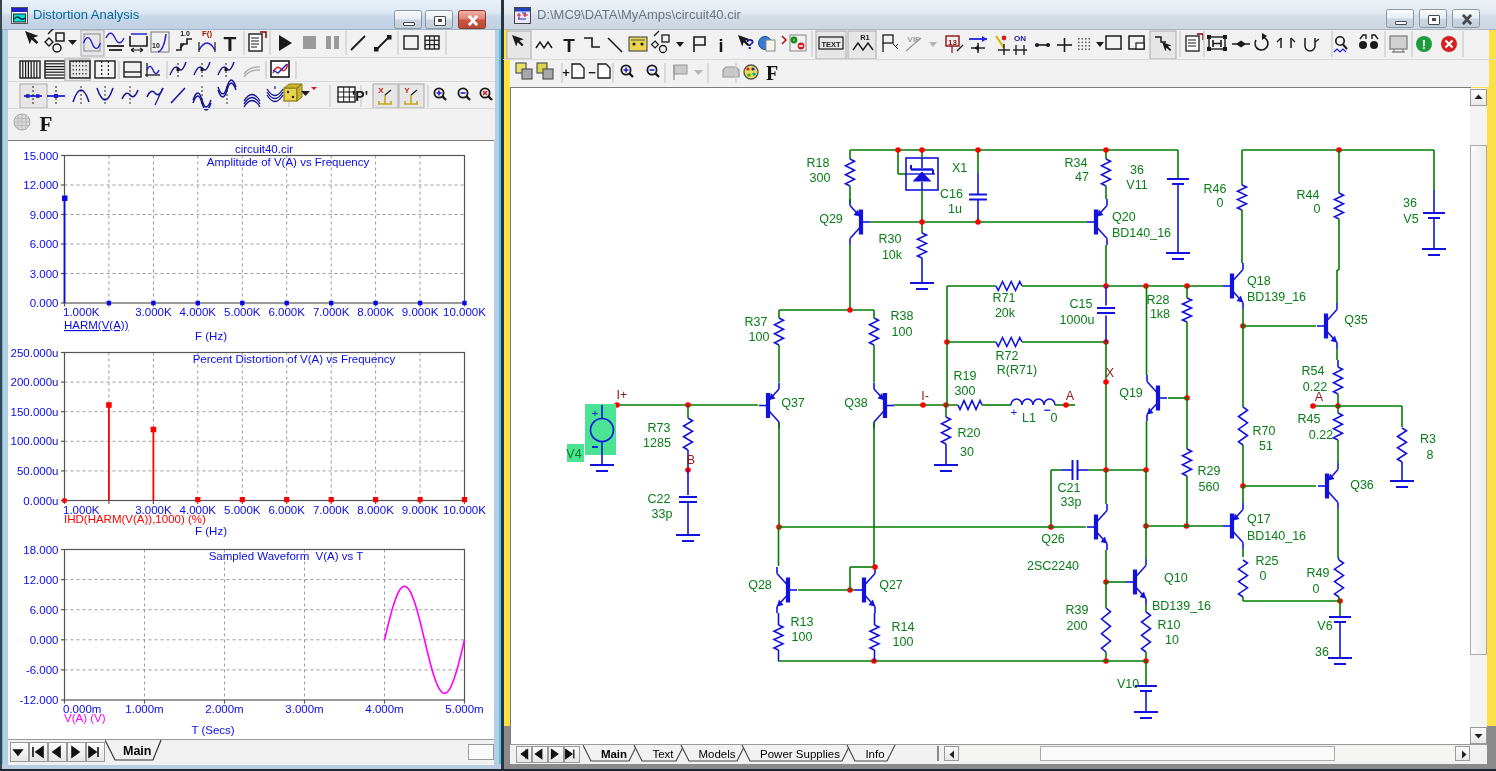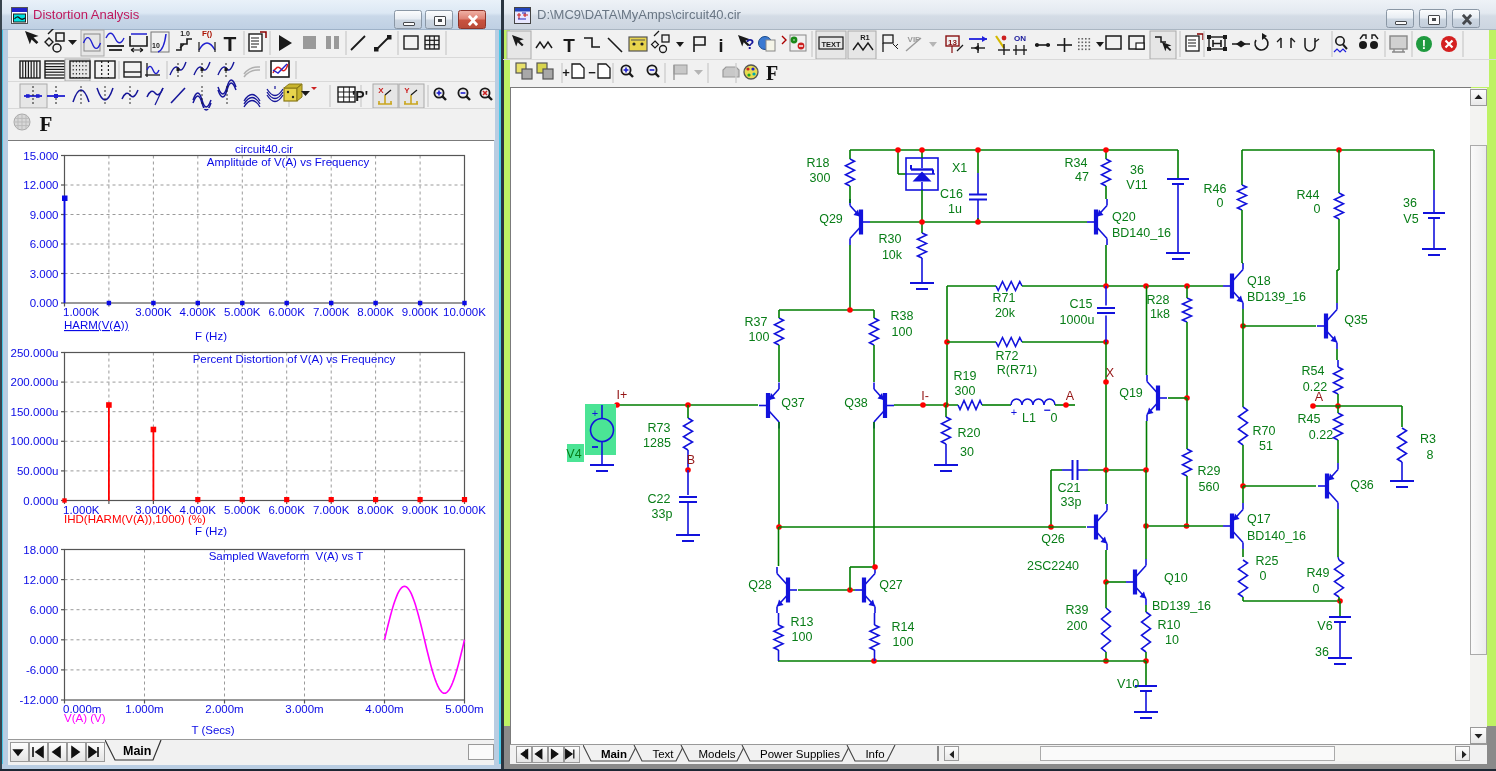--- a/index.html
+++ b/index.html
@@ -10,21 +10,21 @@
 <div class="abs" style="left:2px;top:28px;width:1px;height:736px;background:#49c8e8"></div>
 <div class="abs" style="left:499px;top:28px;width:2px;height:736px;background:#49c8e8"></div>
 <div class="abs" style="left:501px;top:0;width:2px;height:769px;background:#2b3540"></div>
 <div class="abs" style="left:2px;top:0px;width:499px;height:29px;background:linear-gradient(180deg,#e9f1f9 0%,#dce8f4 45%,#c9d8e9 55%,#bfd0e3 100%);border-bottom:1px solid #9eb2c8"></div>
 <svg style="position:absolute;left:11px;top:7px" width="17" height="17">
         <rect x="0.5" y="0.5" width="16" height="16" fill="#fff" stroke="#555"></rect>
         <rect x="1" y="1" width="15" height="4" fill="#2222cc"></rect>
         <rect x="2.5" y="7" width="12" height="8" fill="#00e0e0" stroke="#222" stroke-width="1"></rect>
         <path d="M3.5 12 Q6 8.5 8.5 11 T 14 11" stroke="#111" fill="none" stroke-width="1.2"></path>
       </svg>
-<div class="abs" style="left:33px;top:7px;font-size:13px;color:#be185d;">Distortion Analysis</div>
+<div class="abs" style="left:33px;top:7px;font-size:13px;color:#0369a1;">Distortion Analysis</div>
 <div style="position:absolute;left:394px;top:10px;width:28px;height:19px;background:linear-gradient(180deg,#fbfcfd 0%,#e8edf3 45%,#ccd6e1 55%,#c3cedb 100%);border:1px solid #8a97a5;border-radius:2.5px;box-sizing:border-box;">
         <div style="position:absolute;left:8px;top:10.5px;width:12px;height:4.5px;background:#fcfcfc;border:1px solid #46494d;box-sizing:border-box;border-radius:1px;"></div>
       </div>
 <div style="position:absolute;left:425px;top:10px;width:28px;height:19px;background:linear-gradient(180deg,#fbfcfd 0%,#e8edf3 45%,#ccd6e1 55%,#c3cedb 100%);border:1px solid #8a97a5;border-radius:2.5px;box-sizing:border-box;">
         <div style="position:absolute;left:8px;top:4.5px;width:12px;height:10px;background:#fcfcfc;border:1px solid #46494d;box-sizing:border-box;border-radius:1px;">
           <div style="position:absolute;left:3px;top:2.5px;width:4px;height:3px;background:#46494d;"></div>
         </div>
       </div>
 <div style="position:absolute;left:458px;top:10px;width:28px;height:19px;background:linear-gradient(180deg,#f0b0a4 0%,#df8376 45%,#c8523f 55%,#b94a38 100%);border:1px solid #8e3328;border-radius:2.5px;box-sizing:border-box;">
         <svg width="28" height="19" style="position:absolute;left:0;top:0">
@@ -382,21 +382,21 @@
 <div class="abs" style="left:86px;top:742px;width:17px;height:18px;background:linear-gradient(180deg,#fdfdfd,#e4e4e4);border:1px solid #9a9a9a;"></div>
 <svg class="abs" style="left:86px;top:743px" width="18" height="18">
         <path d="M12 4 l0 10 M3 4 l7 5 l-7 5 z" stroke="#111" fill="#111" stroke-width="1.6"></path>
       </svg>
 <svg class="abs" style="left:105px;top:740px" width="400" height="24">
         <path d="M0 0 L10 20 L48 20 L56 0" fill="#f1f1f1" stroke="#333" stroke-width="1.2"></path>
         <text x="18" y="15" font-size="12.5" font-weight="bold" fill="#000" font-family="Liberation Sans">Main</text>
       </svg>
 <div class="abs" style="left:468px;top:744px;width:24px;height:14px;background:#fafafa;border:1px solid #999"></div>
 </div>
-<div class="abs" style="left:503px;top:0;width:993px;height:726px;background:#bef264;">
+<div class="abs" style="left:503px;top:0;width:993px;height:726px;background:#fde047;">
 <div class="abs" style="left:0;top:0;width:1px;height:769px;background:#2b3540"></div>
 <div class="abs" style="left:1px;top:0px;width:992px;height:29px;background:linear-gradient(180deg,#eef2f7 0%,#e3e9f0 45%,#d4dce6 55%,#ccd5e0 100%);border-bottom:1px solid #aab6c2"></div>
 <svg style="position:absolute;left:11px;top:7px" width="17" height="17">
         <rect x="0.5" y="0.5" width="16" height="16" fill="#e8e8ff" stroke="#444"></rect>
         <rect x="1" y="1" width="15" height="3.5" fill="#2244bb"></rect>
         <path d="M3 8 h4 m2 0 h5 M5 6 v6 M11 6 v4" stroke="#cc2222" stroke-width="1.1" fill="none"></path>
         <path d="M4 12 h8 M8 6 h4" stroke="#2222bb" stroke-width="1.1" fill="none"></path>
       </svg>
 <div class="abs" style="left:34px;top:7px;font-size:13px;color:#697684;">D:\MC9\DATA\MyAmps\circuit40.cir</div>
 <div style="position:absolute;left:883px;top:9px;width:28px;height:19px;background:linear-gradient(180deg,#fbfcfd 0%,#e8edf3 45%,#ccd6e1 55%,#c3cedb 100%);border:1px solid #8a97a5;border-radius:2.5px;box-sizing:border-box;">

